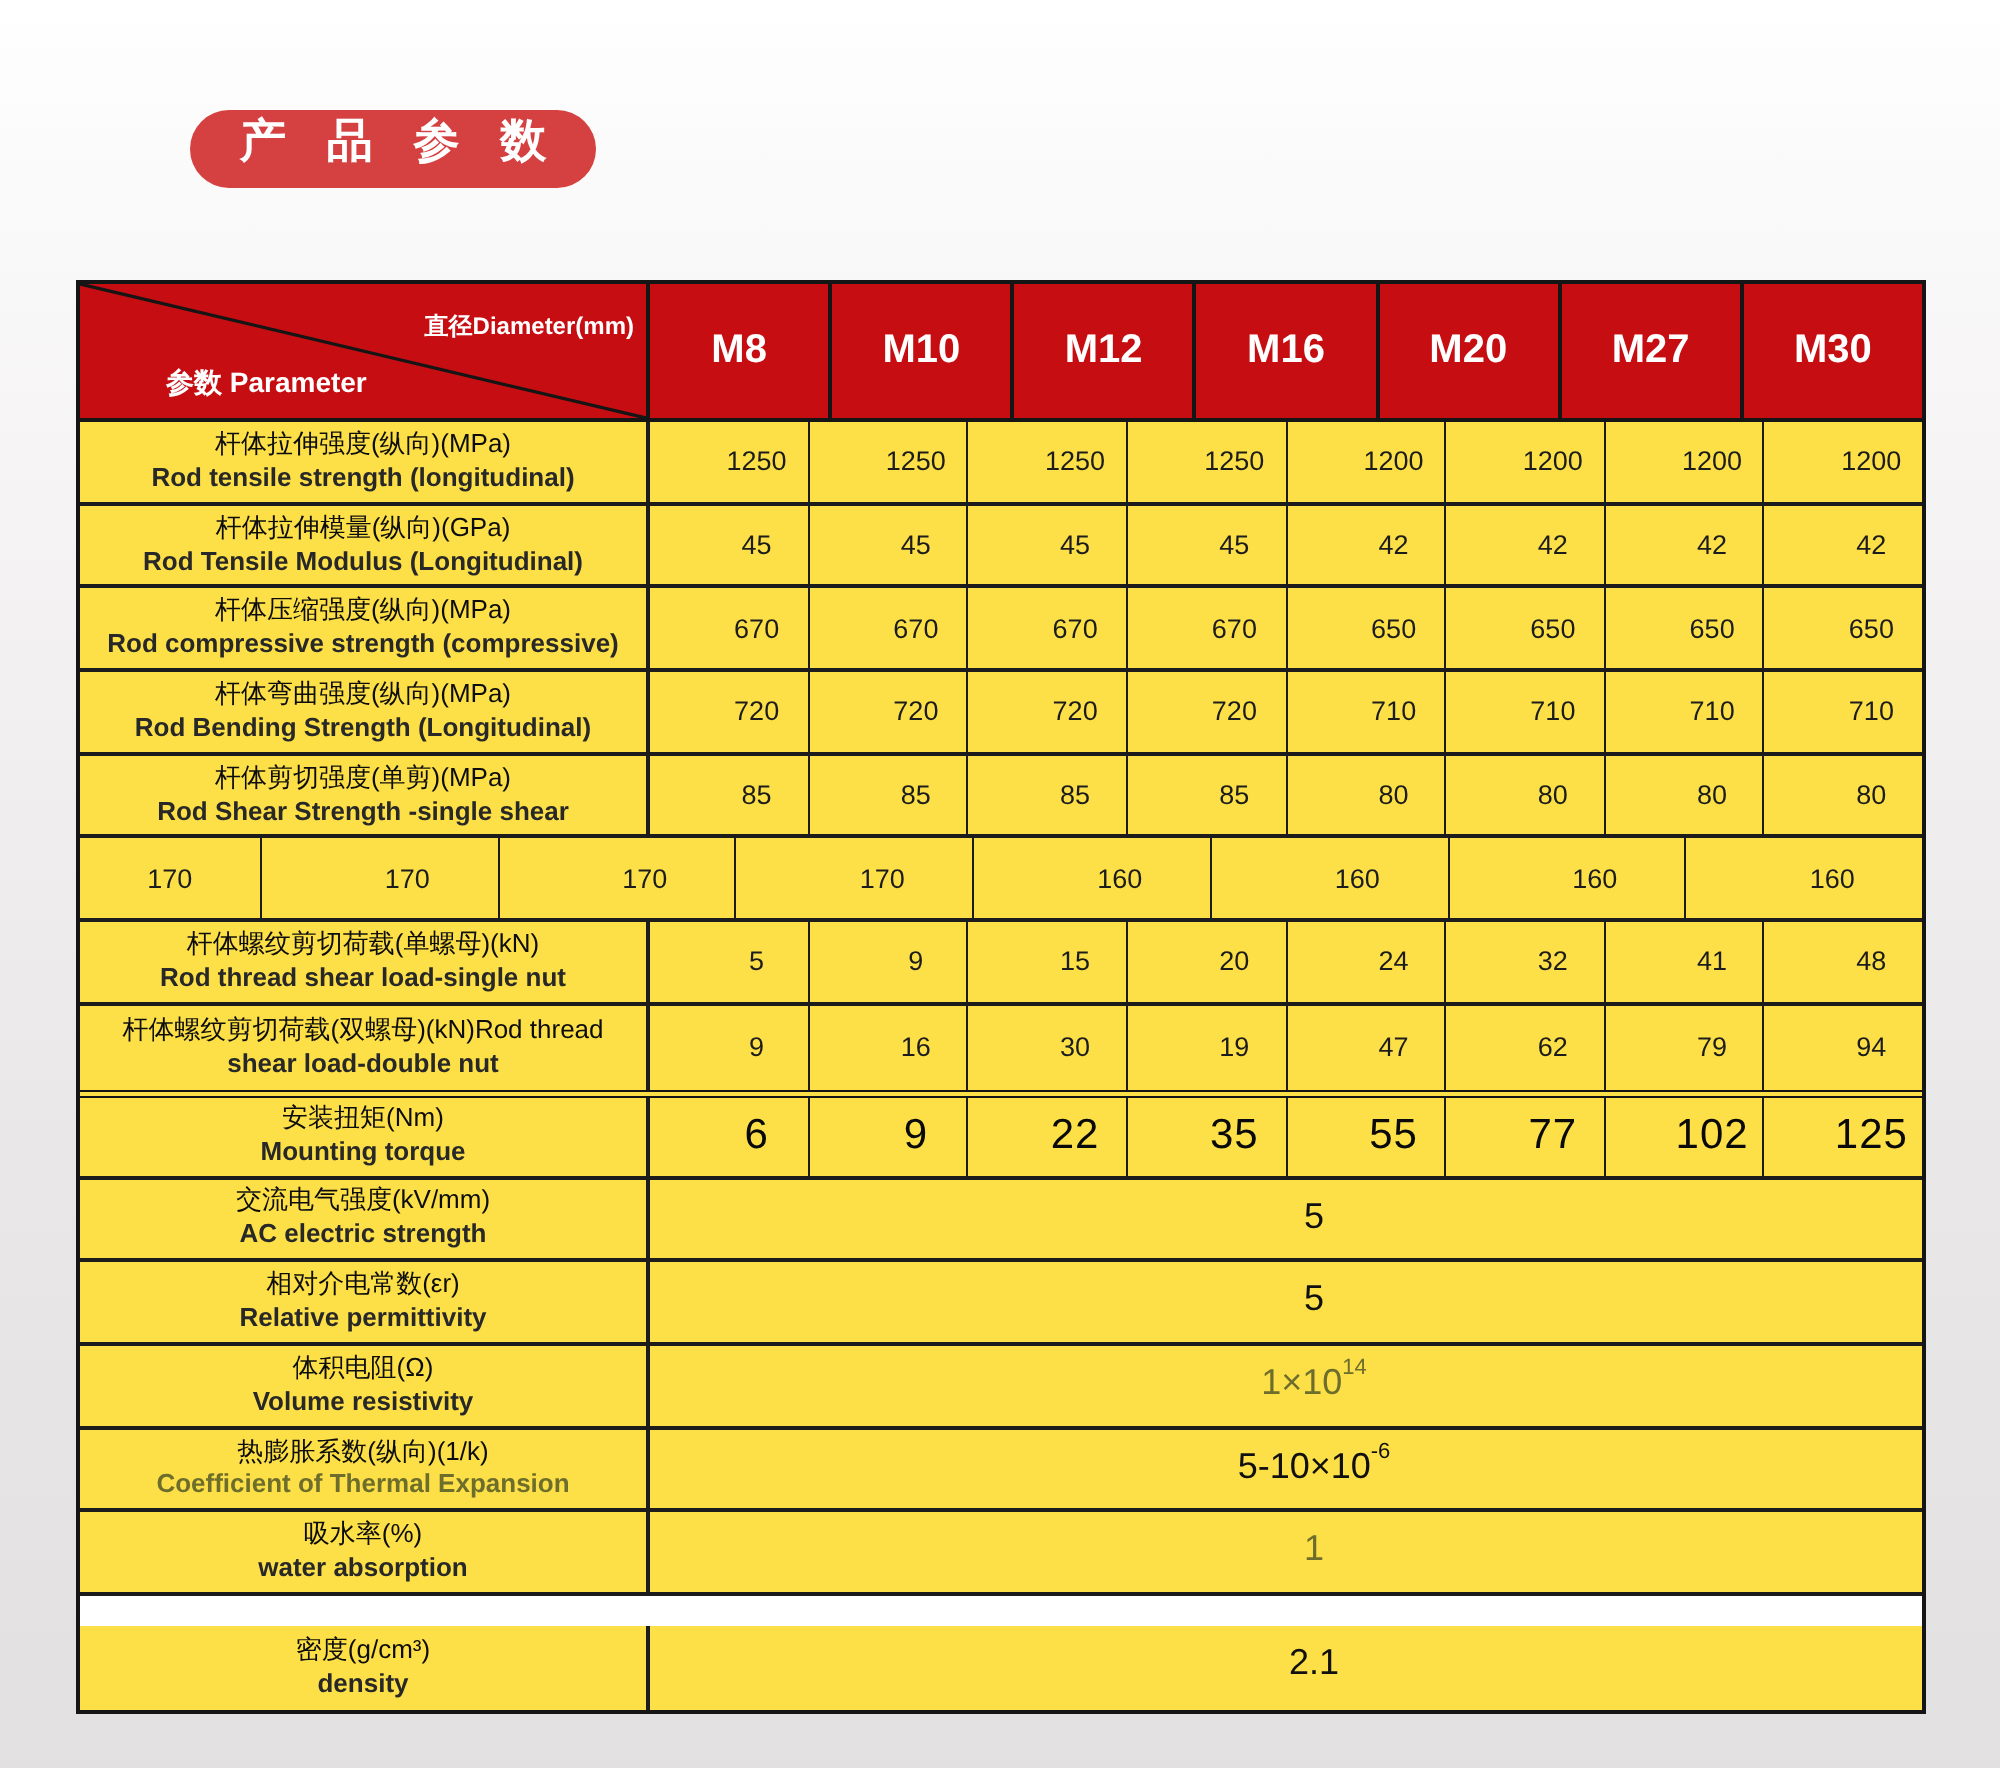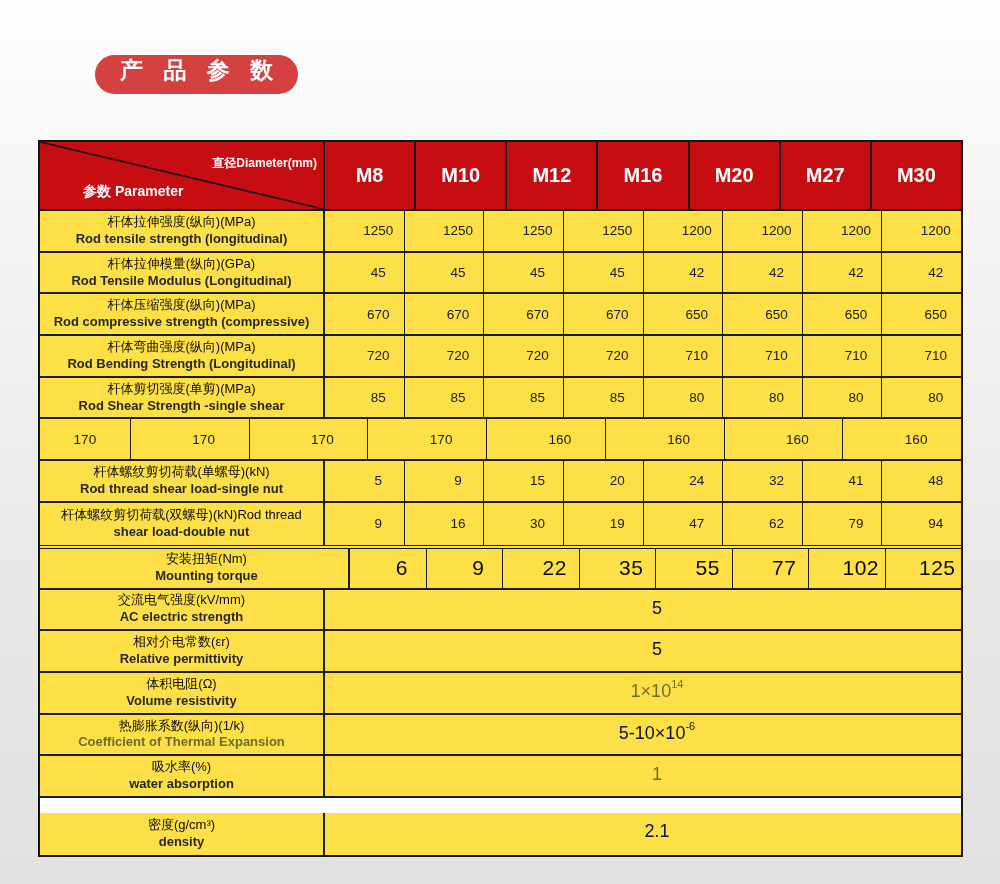--- a/index.html
+++ b/index.html
@@ -23,21 +23,21 @@
   .corner{width:285px;flex:0 0 285px;position:relative;border-right:2px solid #151515;box-sizing:border-box;}
   .corner svg{position:absolute;left:0;top:0;width:100%;height:100%;display:block;}
   .corner .tr{position:absolute;top:13px;right:6px;color:#fff;font-size:12px;font-weight:bold;}
   .corner .bl{position:absolute;bottom:8px;left:43px;color:#fff;font-size:14px;font-weight:600;}
   .hcell{flex:1;display:flex;align-items:center;justify-content:center;
     color:#fff;font-size:20px;font-weight:bold;border-right:2px solid #151515;box-sizing:border-box;}
   .hcell:last-child{border-right:none;}
   .row{display:flex;height:41.7px;border-bottom:2px solid #1c1c1c;box-sizing:border-box;background:#fde047;gap:28px;}
   .row:last-child{border-bottom:none;margin-top:15px;}
   .row.no-b{border-bottom:none;}
-  .row.double-top{border-top:4px double #151515;height:45px;padding-left:25px;}
+  .row.double-top{border-top:4px double #151515;height:45px;}
   .label{width:285px;flex:0 0 285px;border-right:2px solid #1c1c1c;box-sizing:border-box;
     display:flex;flex-direction:column;align-items:center;justify-content:center;
     line-height:1.3;text-align:center;padding:1px 2px;}
   .label .zh{font-size:13px;color:#0d0d0d;}
   .label .en{font-size:13px;color:#282828;font-weight:bold;}
   .label .en.olive{color:#6e6e2c;}
   .vcell{flex:1;display:flex;align-items:center;justify-content:center;
     font-size:13.5px;color:#1c1c1c;border-right:1.5px solid #1c1c1c;box-sizing:border-box;}
   .vcell:last-child{border-right:none;}
   .row.large .vcell{font-size:21px;color:#0a0a0a;font-weight:500;letter-spacing:0.5px;}

